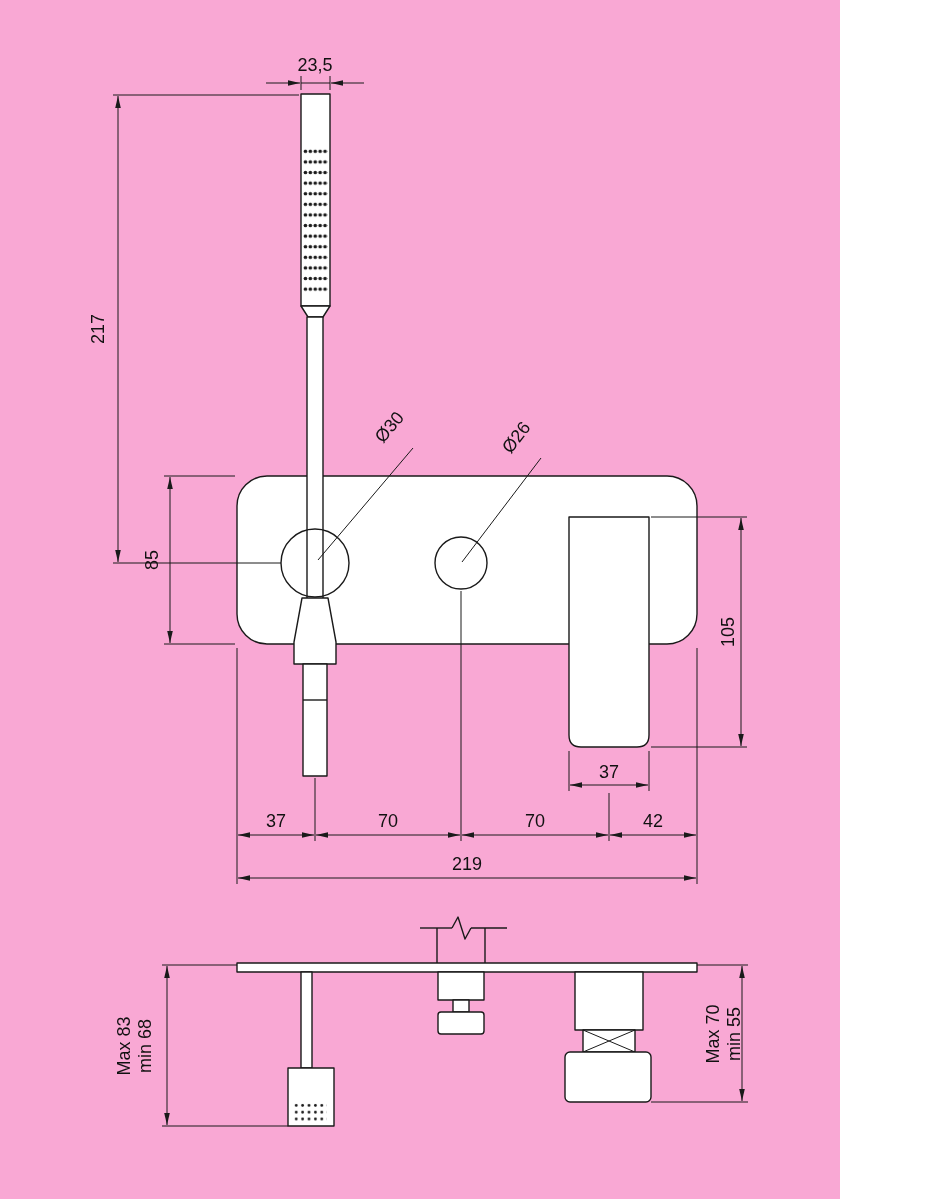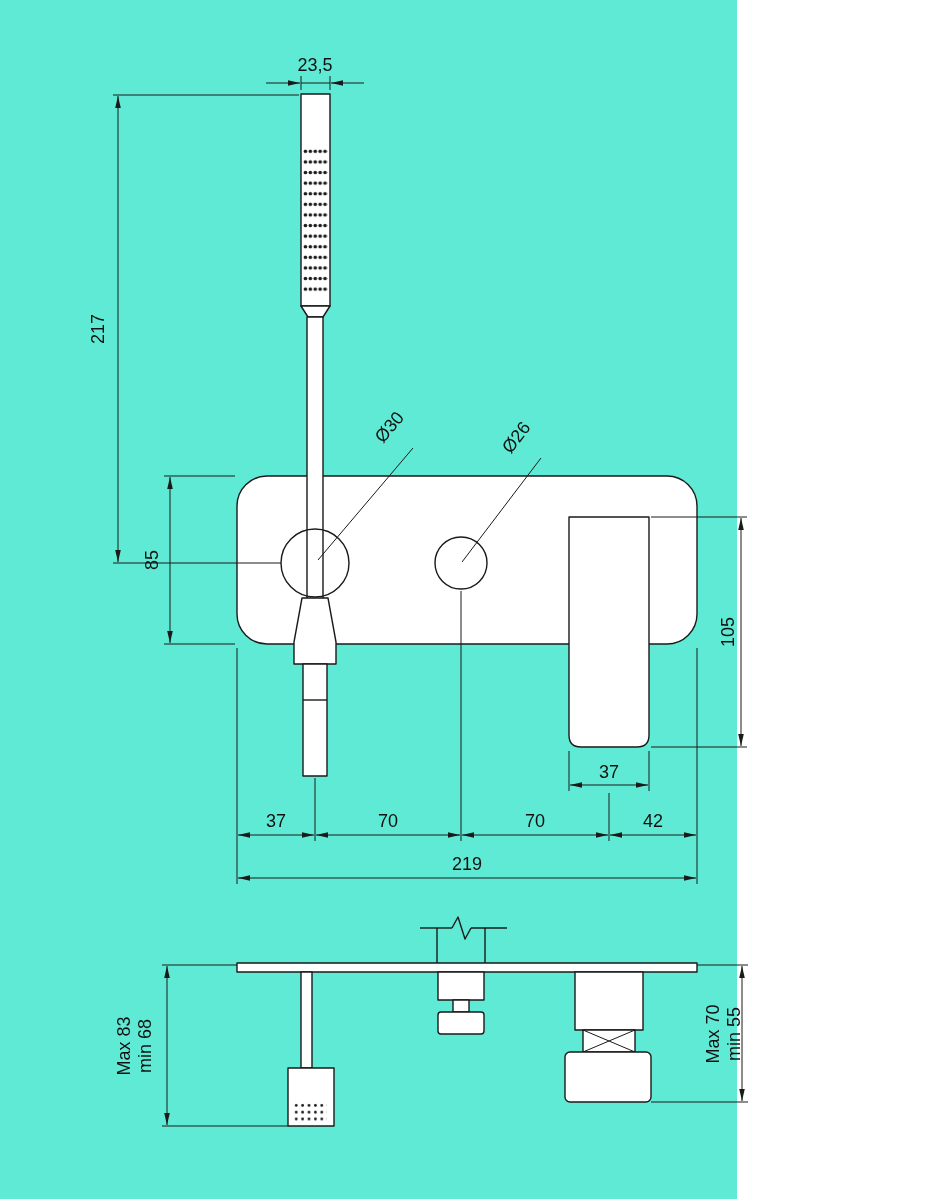--- a/index.html
+++ b/index.html
@@ -1,16 +1,16 @@
 <!DOCTYPE html>
 <html><head>
 <meta charset="utf-8">
 <style>
   html,body{margin:0;padding:0;background:#ffffff;}
-  .stage{width:737px;height:1199px;position:relative;background:#5eead4;font-family:"Liberation Sans",sans-serif;}
+  .stage{width:840px;height:1199px;position:relative;background:#f9a8d4;font-family:"Liberation Sans",sans-serif;}
   svg{display:block;}
   .obj{fill:#ffffff;stroke:#1a1a1a;stroke-width:1.4;stroke-linejoin:round;}
   .objn{fill:none;stroke:#1a1a1a;stroke-width:1.4;stroke-linejoin:round;}
   .dim{stroke:#1a1a1a;stroke-width:1;fill:none;}
   .ext{stroke:#1a1a1a;stroke-width:1;fill:none;}
   text{fill:#111111;font-size:18px;font-family:"Liberation Sans",sans-serif;}
 </style>
 </head>
 <body>
 

